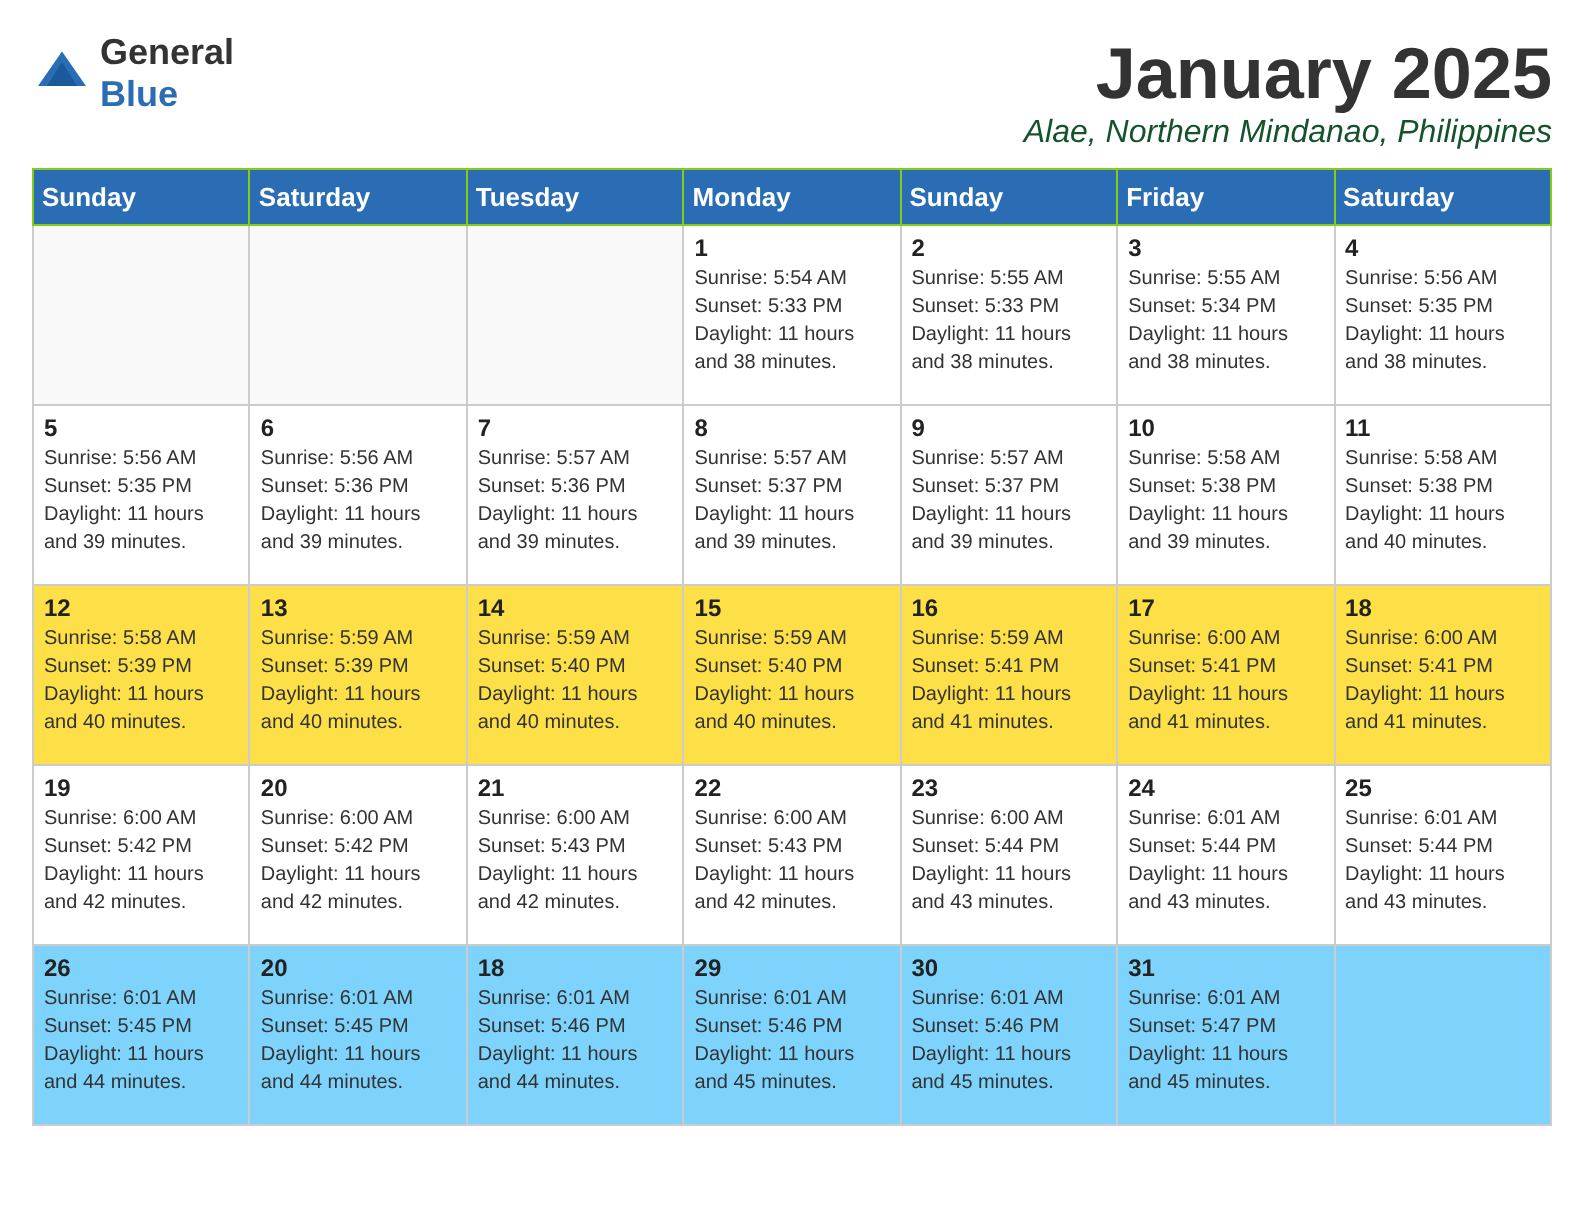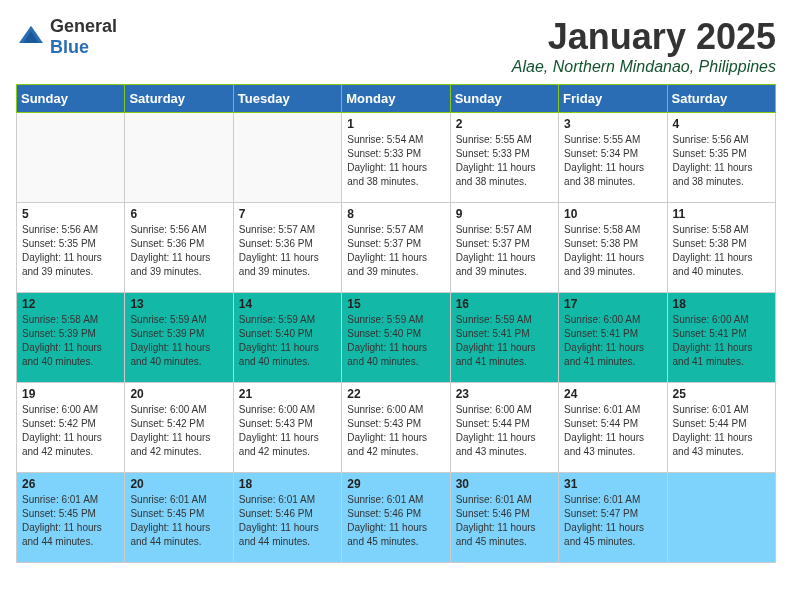--- a/index.html
+++ b/index.html
@@ -71,21 +71,21 @@
     }
     .day-info {
       font-size: 10px;
       line-height: 1.4;
       color: #333;
     }
     .empty-cell {
       background: #f9f9f9;
     }
     tr:nth-child(2) td { background: #fff; }
-    tr:nth-child(3) td { background: #14b8a6; }
+    tr:nth-child(3) td { background: #fde047; }
     tr:nth-child(4) td { background: #fff; margin-top: 24px; }
     tr:nth-child(5) td { background: #7dd3fc; }
     tr:nth-child(6) td { background: #fff; }
     tr:nth-child(7) td { background: #f5f5f5; }
   </style>
 </head>
 <body>
 
 <div class="header-area">
   <div class="logo">

